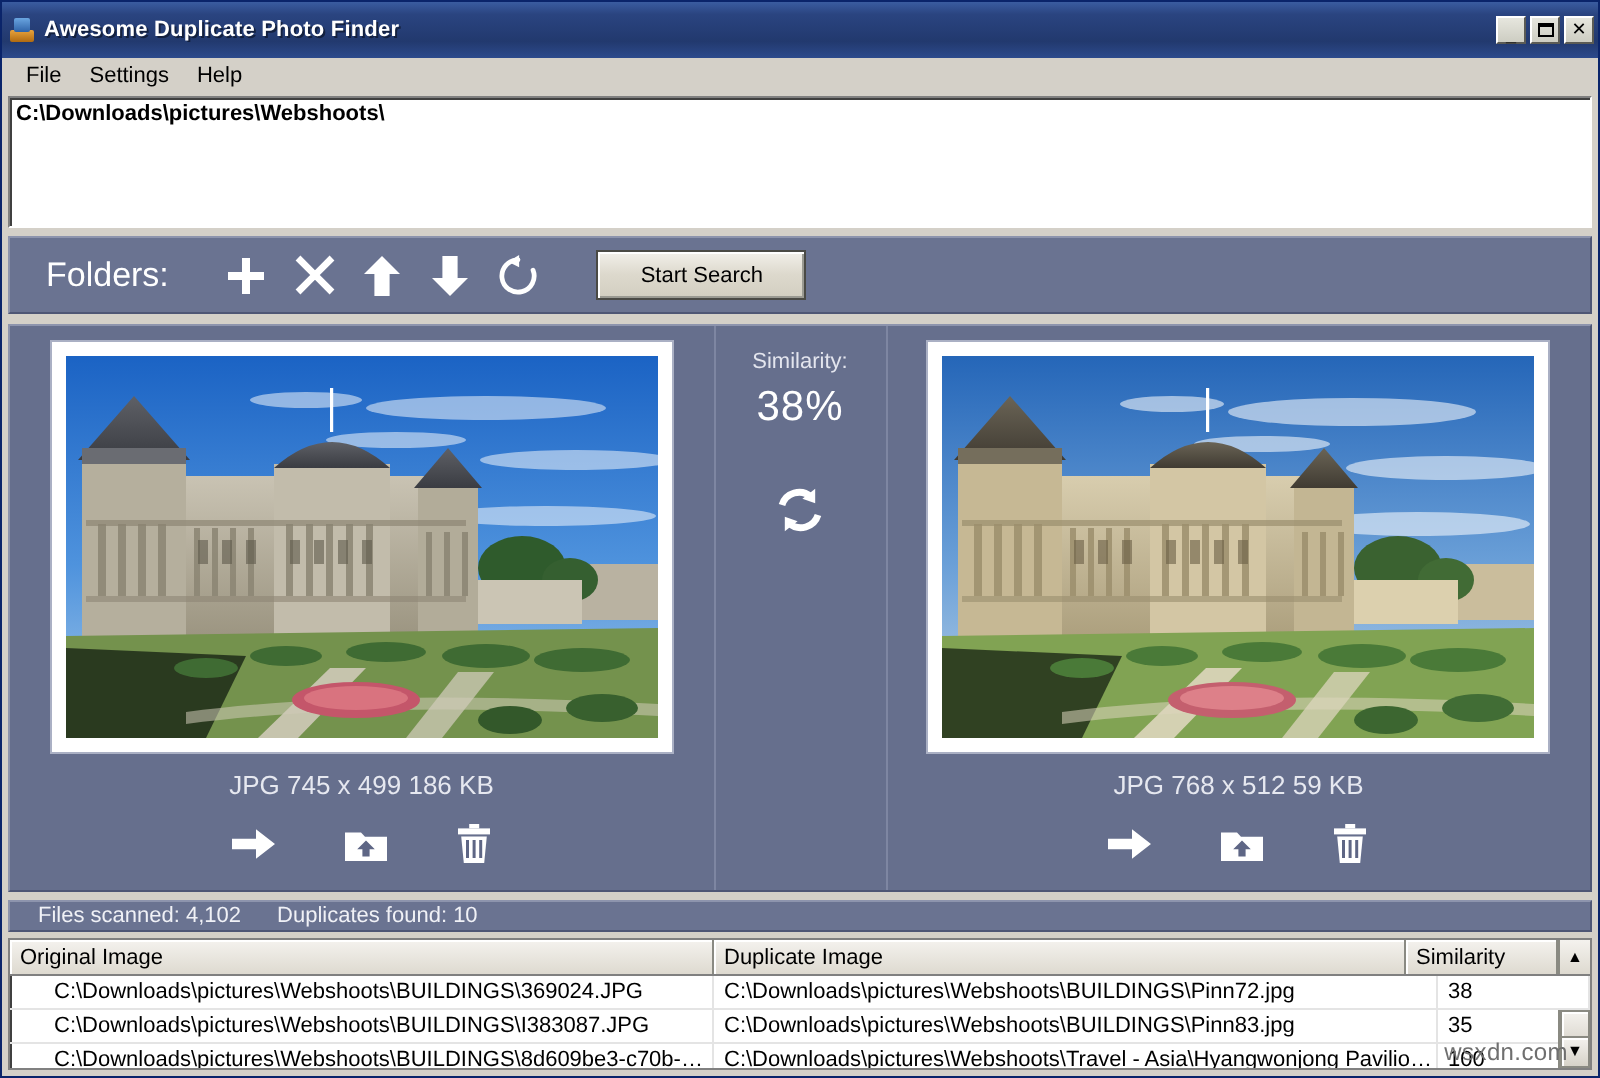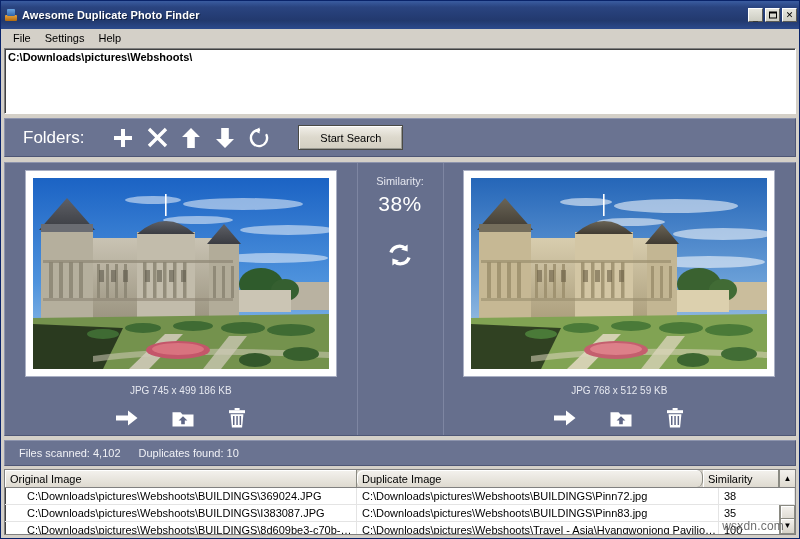--- a/index.html
+++ b/index.html
@@ -215,36 +215,36 @@
   .photo {
     width: 296px;
     height: 191px;
     position: relative;
     overflow: hidden;
     display: block;
   }
   .photo svg { display: block; width: 100%; height: 100%; }
   .meta {
     color: #e6e8f0;
-    font-size: 10px;
+    font-size: 13px;
     margin-top: 9px;
     white-space: nowrap;
   }
   .actions {
     display: flex;
     gap: 34px;
     margin-top: 12px;
     align-items: center;
   }
   .act { cursor: default; display: flex; align-items: center; justify-content: center; }
 
   
   .statusbar {
     margin: 4px 3px 0 3px;
-    height: 26px;
+    height: 16px;
     background: #6a7391;
     border: 1px solid #8d94ad;
     border-bottom-color: #4e5675;
     border-right-color: #4e5675;
     box-sizing: border-box;
     display: flex;
     align-items: center;
     padding-left: 14px;
     gap: 18px;
     flex: none;
@@ -281,21 +281,21 @@
     display: flex;
     align-items: center;
     padding-left: 5px;
     font-size: 11px;
     color: #000;
     overflow: hidden;
     white-space: nowrap;
     cursor: default;
   }
   .th.c1 { flex: 0 0 352px; }
-  .th.c2 { flex: 1 1 auto; border-radius: 6px; }
+  .th.c2 { flex: 1 1 auto; }
   .th.c3 { flex: 0 0 76px; }
   .th-scroll {
     flex: 0 0 16px;
     background: linear-gradient(to bottom,#f4f2ee,#dedad0);
     border-left: 1px solid #8a8a82;
     display: flex; align-items: center; justify-content: center;
     box-sizing: border-box;
   }
   .tbody { flex: 1 1 auto; overflow: hidden; position: relative; }
   .trow {

